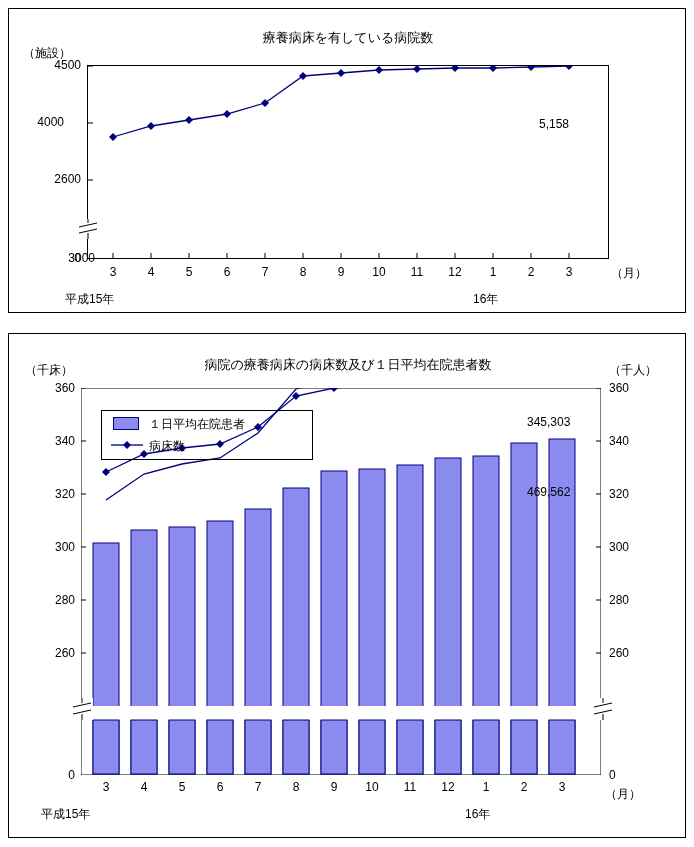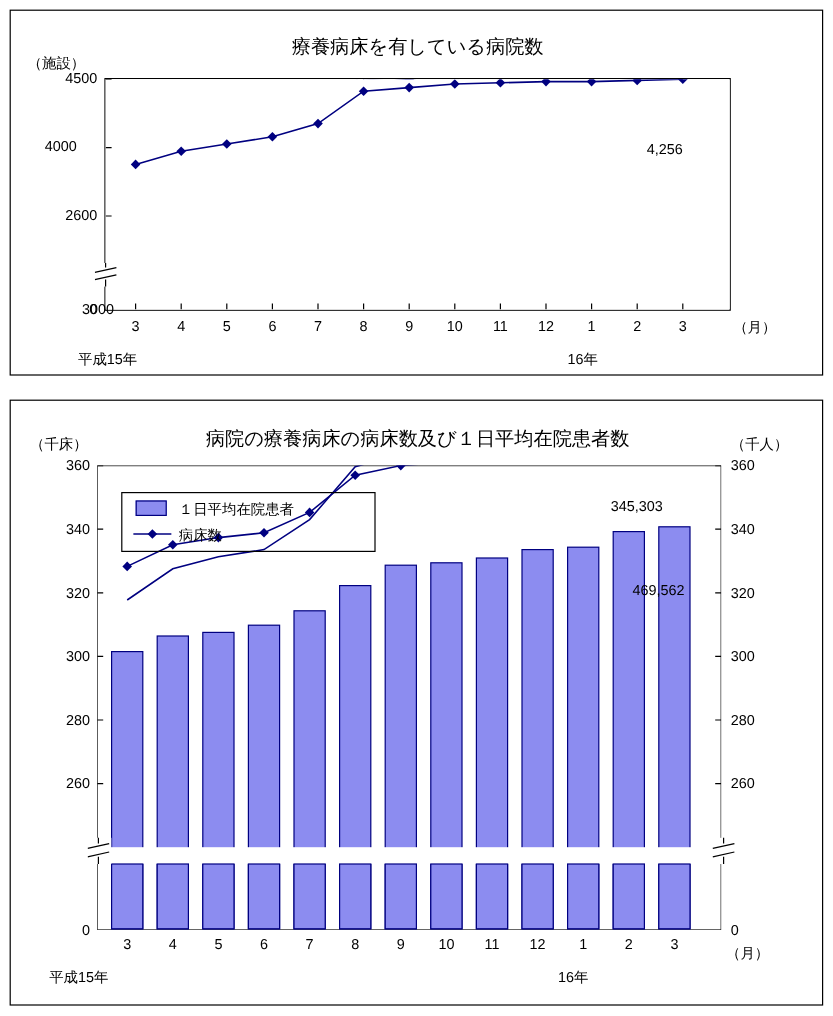--- a/index.html
+++ b/index.html
@@ -28,21 +28,21 @@
   }
   #panel-bottom {
     left: 8px;
     top: 333px;
     width: 678px;
     height: 505px;
   }
   .chart-title {
     position: absolute;
     text-align: center;
-    font-size: 16px;
+    font-size: 13px;
     white-space: nowrap;
   }
   .unit-label {
     position: absolute;
     font-size: 12px;
     white-space: nowrap;
     font-family: Liberation Mono, monospace;
   }
   .plot {
     position: absolute;
@@ -205,21 +205,21 @@
     <line x1="9" y1="0" x2="9" y2="4" stroke="#000000" stroke-width="1"></line>
     <line x1="9" y1="14" x2="9" y2="20" stroke="#000000" stroke-width="1"></line>
   </svg>
 
   <div class="axis-tick" style="left:24px; top:49px; width:48px;">4500</div>
   <div class="axis-tick" style="left:7px; top:106px; width:48px;">4000</div>
   <div class="axis-tick" style="left:24px; top:163px; width:48px;">2600</div>
   <div class="axis-tick" style="left:38px; top:199px; width:48px;margin-top:43px;">3000</div>
   <div class="axis-tick" style="left:24px; top:242px; width:48px;">0</div>
 
-  <div class="data-label" style="left:530px; top:108px;">4,256</div>
+  <div class="data-label" style="left:530px; top:108px;">5,158</div>
 
   <div class="x-tick" style="left:84px; top:256px; width:40px;">3</div>
   <div class="x-tick" style="left:122px; top:256px; width:40px;">4</div>
   <div class="x-tick" style="left:160px; top:256px; width:40px;">5</div>
   <div class="x-tick" style="left:198px; top:256px; width:40px;">6</div>
   <div class="x-tick" style="left:236px; top:256px; width:40px;">7</div>
   <div class="x-tick" style="left:274px; top:256px; width:40px;">8</div>
   <div class="x-tick" style="left:312px; top:256px; width:40px;">9</div>
   <div class="x-tick" style="left:350px; top:256px; width:40px;">10</div>
   <div class="x-tick" style="left:388px; top:256px; width:40px;">11</div>
@@ -341,21 +341,21 @@
 
   <div class="legend-box" style="left:92px; top:76px; width:210px; height:48px; border:1px solid #000000;"></div>
   <div class="legend-swatch-bar" style="left:104px; top:83px;"></div>
   <div class="legend-text" style="left:140px; top:82px;text-align:center;">１日平均在院患者</div>
   <svg style="position:absolute; left:102px; top:104px;" width="32" height="14">
     <line x1="0" y1="7" x2="32" y2="7" stroke="#000080" stroke-width="1.3"></line>
     <polygon points="16,3 20,7 16,11 12,7" fill="#000080"></polygon>
   </svg>
   <div class="legend-text" style="left:140px; top:104px;">病床数</div>
 
-  <div class="data-label" style="left:500px; top:81px;">345,303</div>
+  <div class="data-label" style="left:518px; top:81px;">345,303</div>
   <div class="data-label" style="left:518px; top:151px;">469,562</div>
 
   <div class="x-tick" style="left:77px; top:446px; width:40px;">3</div>
   <div class="x-tick" style="left:115px; top:446px; width:40px;">4</div>
   <div class="x-tick" style="left:153px; top:446px; width:40px;">5</div>
   <div class="x-tick" style="left:191px; top:446px; width:40px;">6</div>
   <div class="x-tick" style="left:229px; top:446px; width:40px;">7</div>
   <div class="x-tick" style="left:267px; top:446px; width:40px;">8</div>
   <div class="x-tick" style="left:305px; top:446px; width:40px;">9</div>
   <div class="x-tick" style="left:343px; top:446px; width:40px;">10</div>

